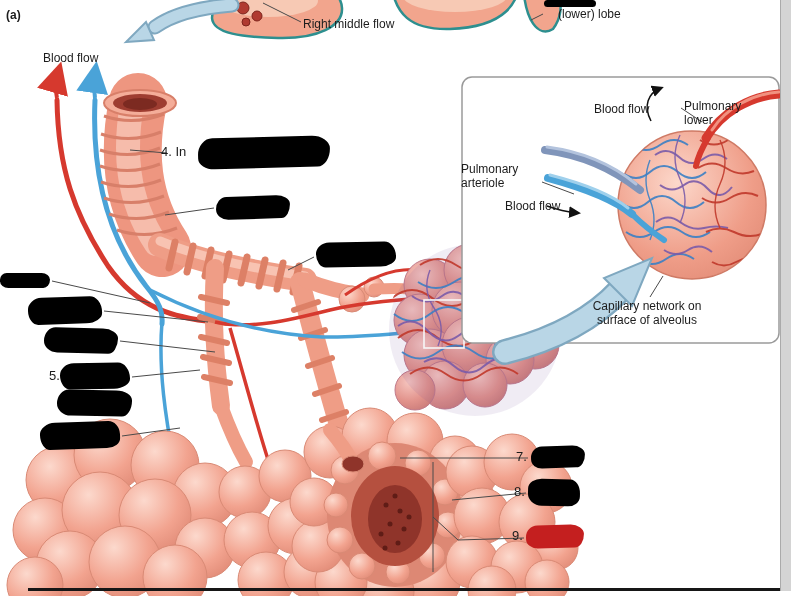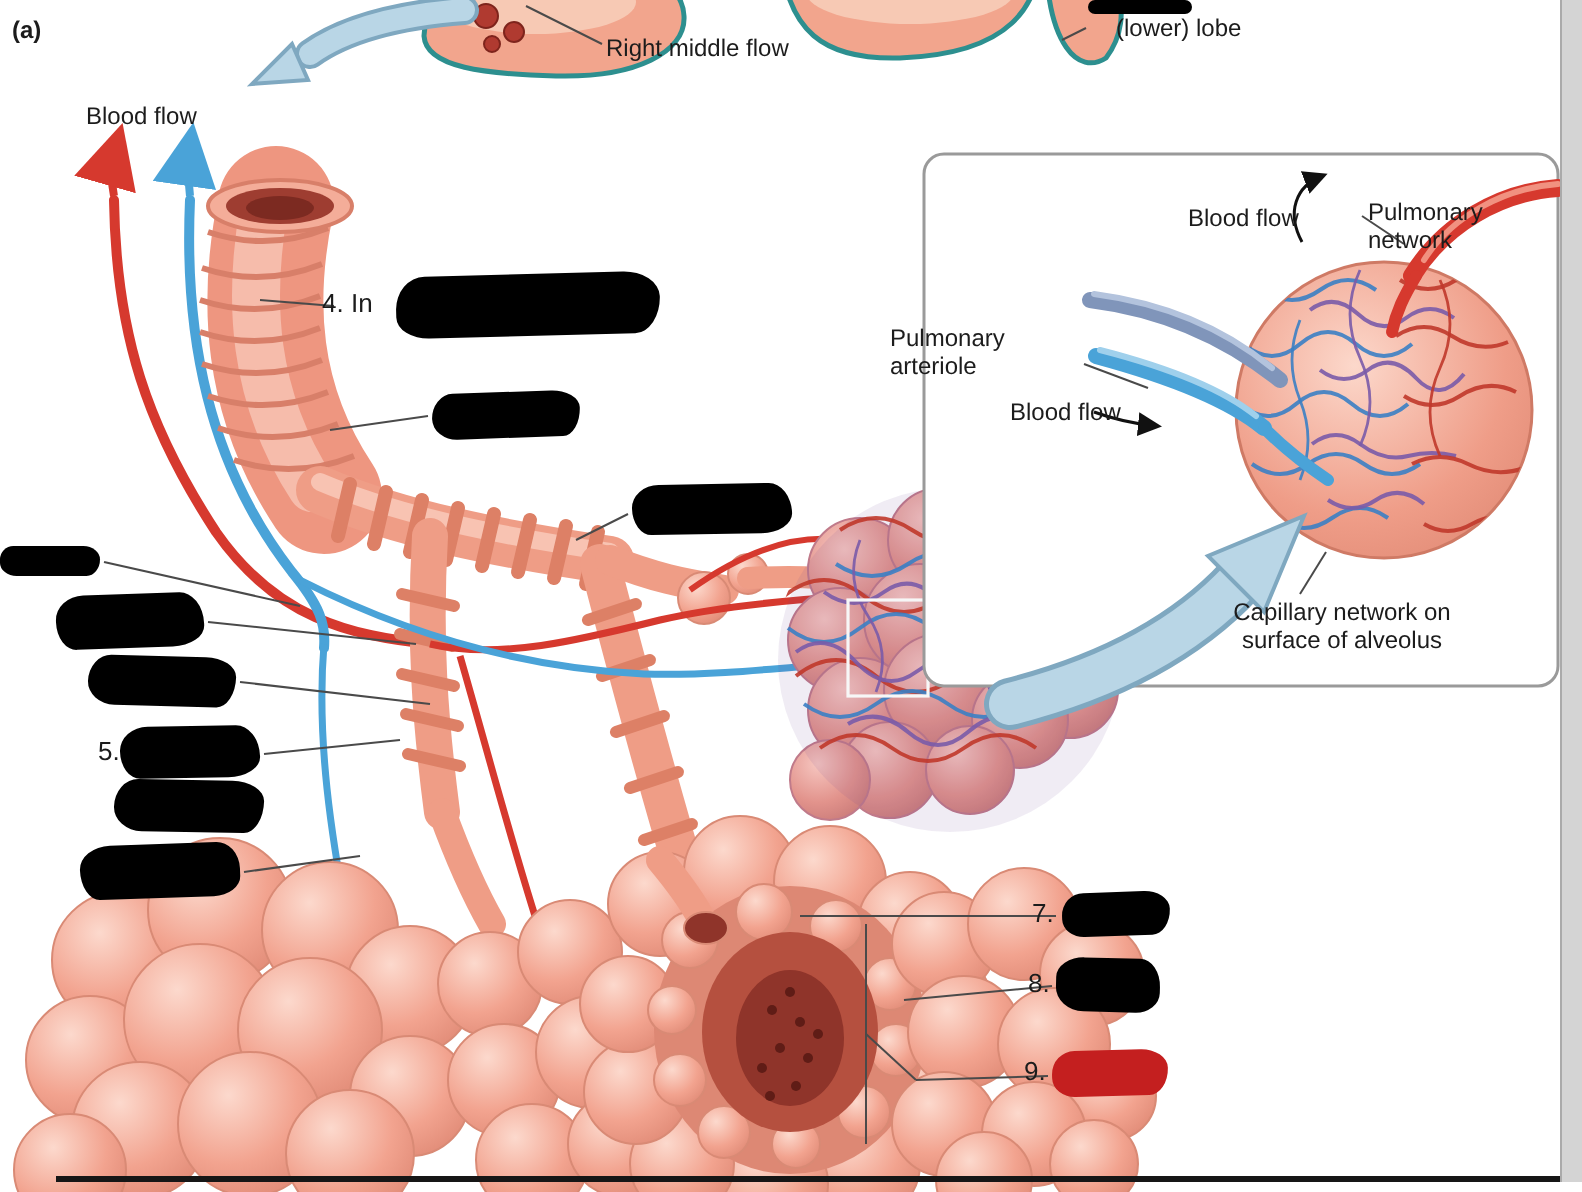--- a/index.html
+++ b/index.html
@@ -337,24 +337,24 @@
 <div class="lbl" style="left:303px;top:17px;">Right middle flow</div>
 <div class="lbl" style="left:558px;top:7px;">(lower) lobe</div>
 <div class="lbl" style="left:43px;top:51px;">Blood flow</div>
 <div class="lbl num" style="left:161px;top:144px;">4. In</div>
 <div class="lbl num" style="left:49px;top:368px;">5.</div>
 <div class="lbl num" style="left:516px;top:449px;">7.</div>
 <div class="lbl num" style="left:514px;top:484px;">8.</div>
 <div class="lbl num" style="left:512px;top:528px;">9.</div>
 
 <div class="lbl" style="left:594px;top:102px;">Blood flow</div>
-<div class="lbl wrap" style="left:684px;top:99px;width:70px;">Pulmonary network</div>
-<div class="lbl wrap" style="left:445px;top:162px;width:80px;">Pulmonary arteriole</div>
+<div class="lbl wrap" style="left:684px;top:99px;width:70px;">Pulmonary lower</div>
+<div class="lbl wrap" style="left:461px;top:162px;width:80px;">Pulmonary arteriole</div>
 <div class="lbl" style="left:505px;top:199px;">Blood flow</div>
-<div class="lbl wrap" style="left:602px;top:299px;width:138px;text-align:center;">Capillary network on surface of alveolus</div>
+<div class="lbl wrap" style="left:578px;top:299px;width:138px;text-align:center;">Capillary network on surface of alveolus</div>
 
 <div class="blob" style="left:198px;top:137px;width:132px;height:31px;border-radius:16px 20px 14px 18px/18px 14px 20px 12px;transform:rotate(-1.5deg);"></div>
 <div class="blob" style="left:216px;top:196px;width:74px;height:23px;border-radius:12px 16px 10px 14px/14px 10px 16px 12px;transform:rotate(-2deg);"></div>
 <div class="blob" style="left:316px;top:242px;width:80px;height:25px;border-radius:14px 12px 16px 10px/12px 16px 10px 14px;transform:rotate(-1deg);"></div>
 <div class="blob" style="left:0px;top:273px;width:50px;height:15px;border-radius:8px 10px 8px 10px/8px 8px 10px 8px;"></div>
 <div class="blob" style="left:28px;top:297px;width:74px;height:27px;border-radius:14px 12px 16px 10px/12px 16px 10px 14px;transform:rotate(-2deg);"></div>
 <div class="blob" style="left:44px;top:328px;width:74px;height:25px;border-radius:12px 16px 10px 14px/14px 10px 16px 12px;transform:rotate(1.5deg);"></div>
 <div class="blob" style="left:60px;top:363px;width:70px;height:26px;border-radius:14px 12px 16px 10px/12px 16px 10px 14px;transform:rotate(-1deg);"></div>
 <div class="blob" style="left:57px;top:390px;width:75px;height:26px;border-radius:12px 16px 10px 14px/14px 10px 16px 12px;transform:rotate(1deg);"></div>
 <div class="blob" style="left:40px;top:422px;width:80px;height:27px;border-radius:16px 12px 14px 10px/12px 14px 10px 16px;transform:rotate(-2deg);"></div>

